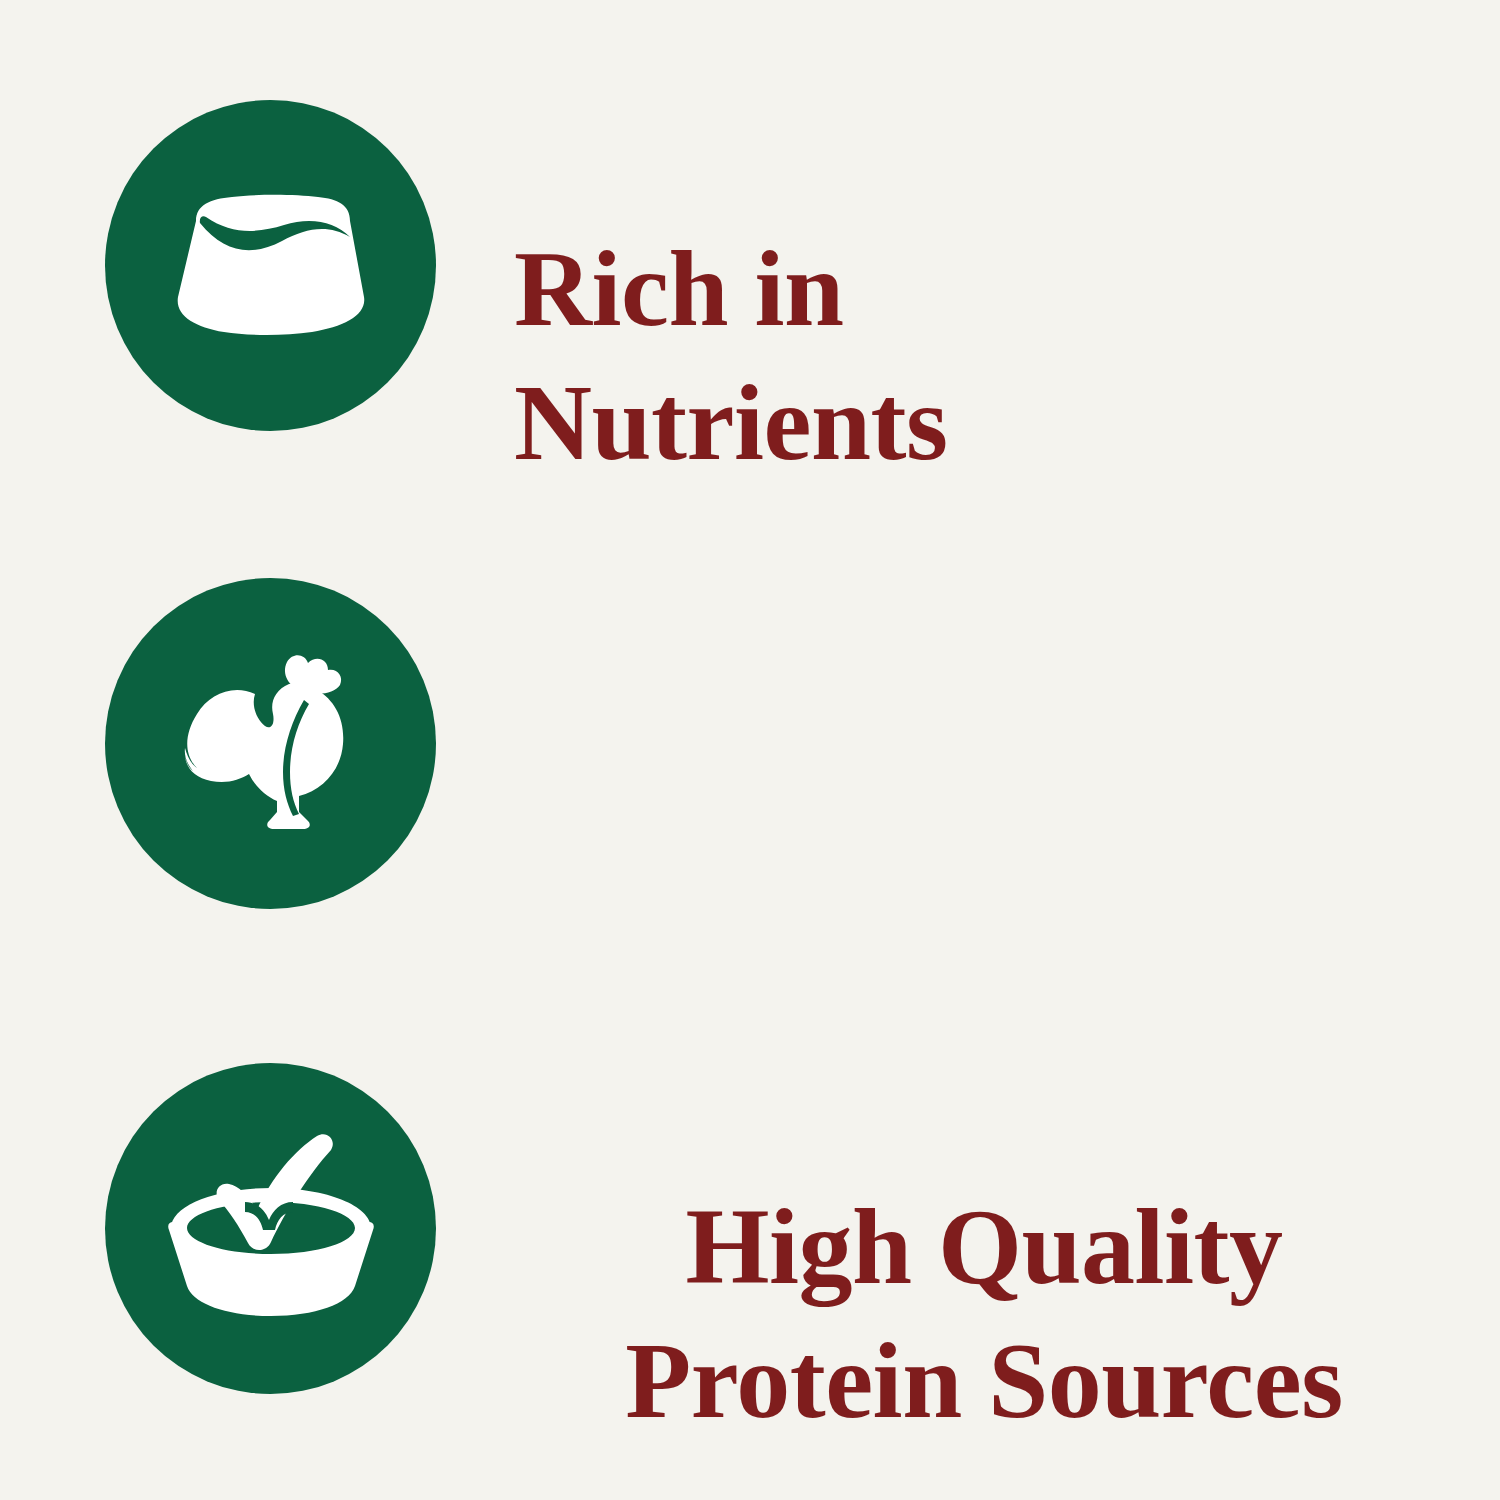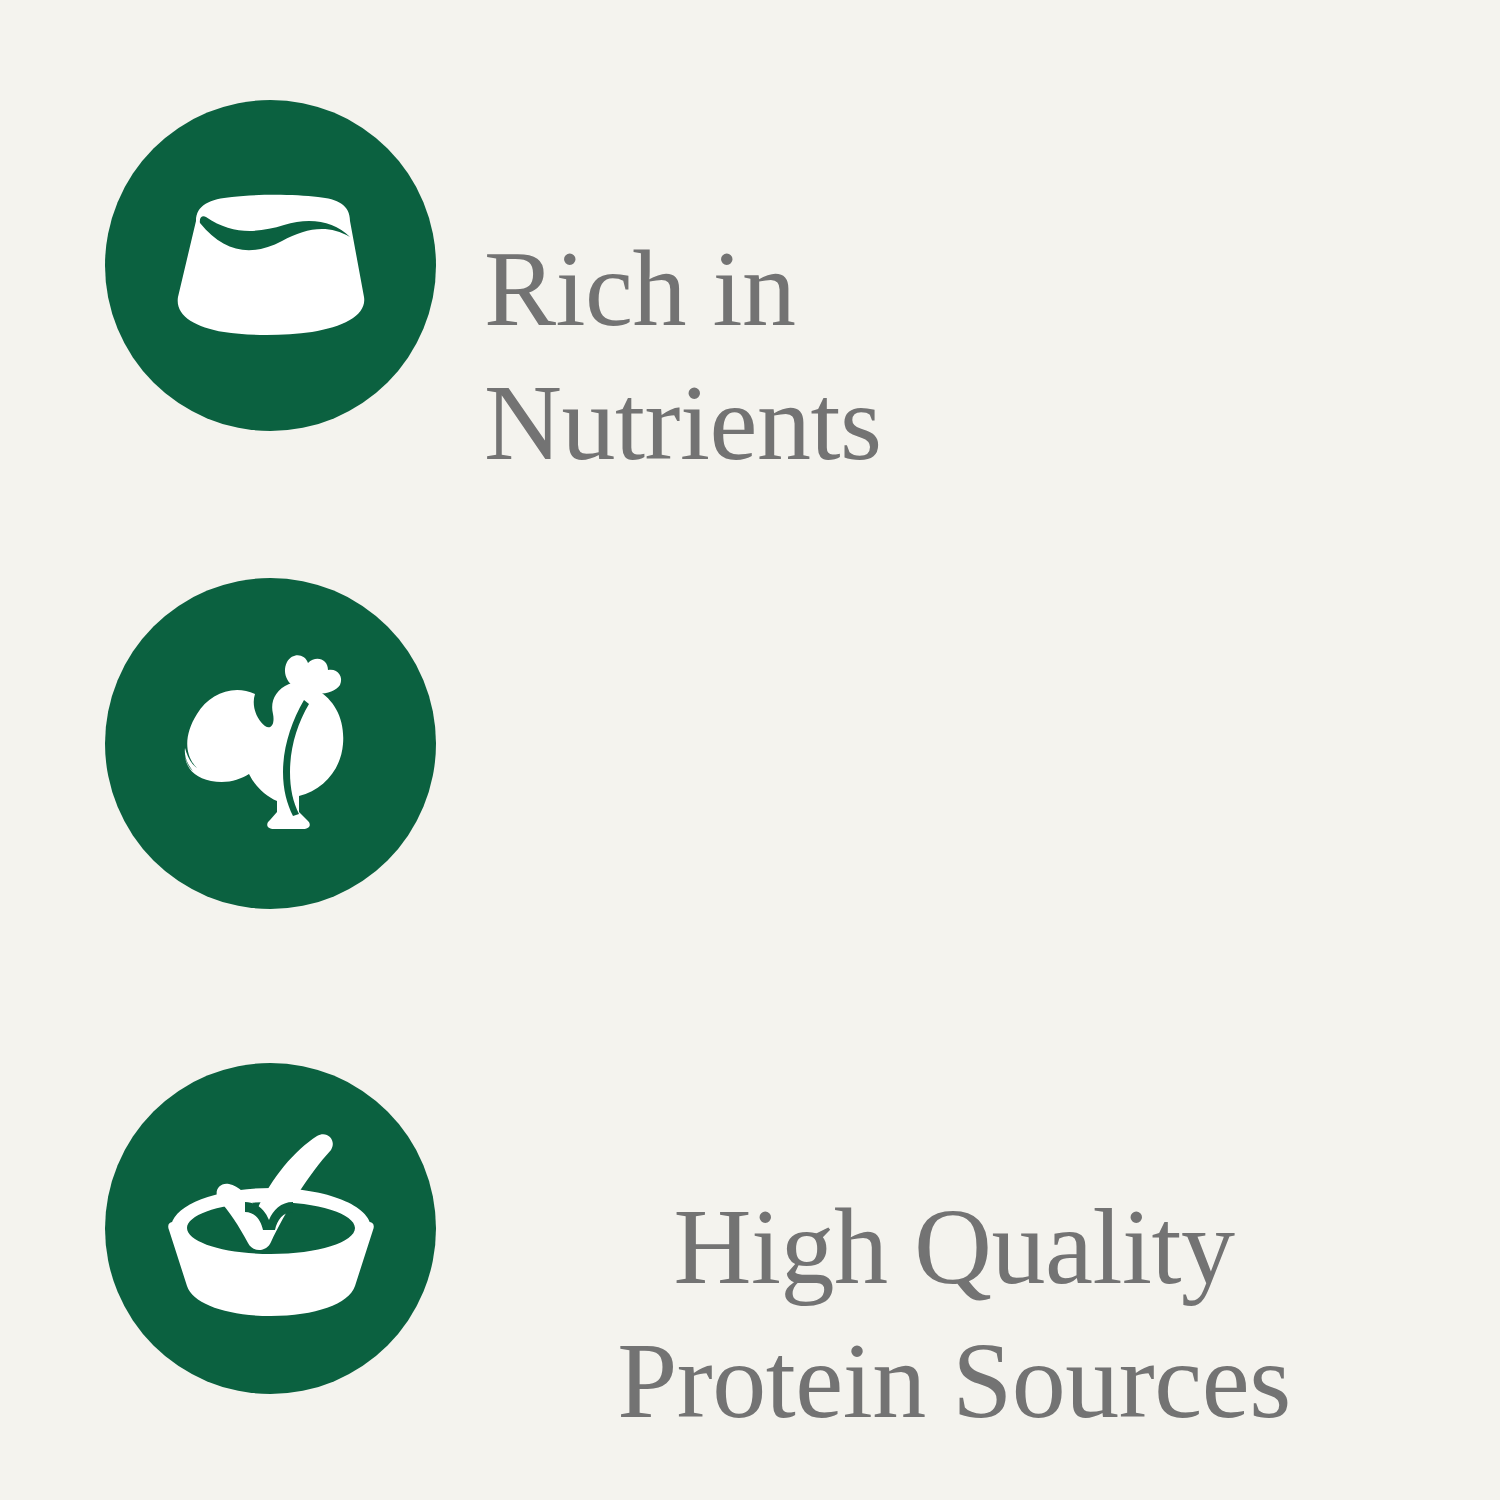--- a/index.html
+++ b/index.html
@@ -48,24 +48,24 @@
     justify-content: center;
     flex: none;
   }
 
   .icon-badge svg {
     display: block;
   }
 
   .benefit-text {
     position: absolute;
-    left: 484px;
+    left: 514px;
     width: 940px;
-    color: #737373;
-    font-weight: normal;
+    color: #7f1d1d;
+    font-weight: bold;
     font-size: 108px;
     line-height: 1.24;
     letter-spacing: -0.5px;
     font-family: "Liberation Serif", "DejaVu Serif", serif;
     white-space: pre-line;
   }
 
   .text-1 { top: 122px; }
   .text-2 { top: 602px; }
 </style>

